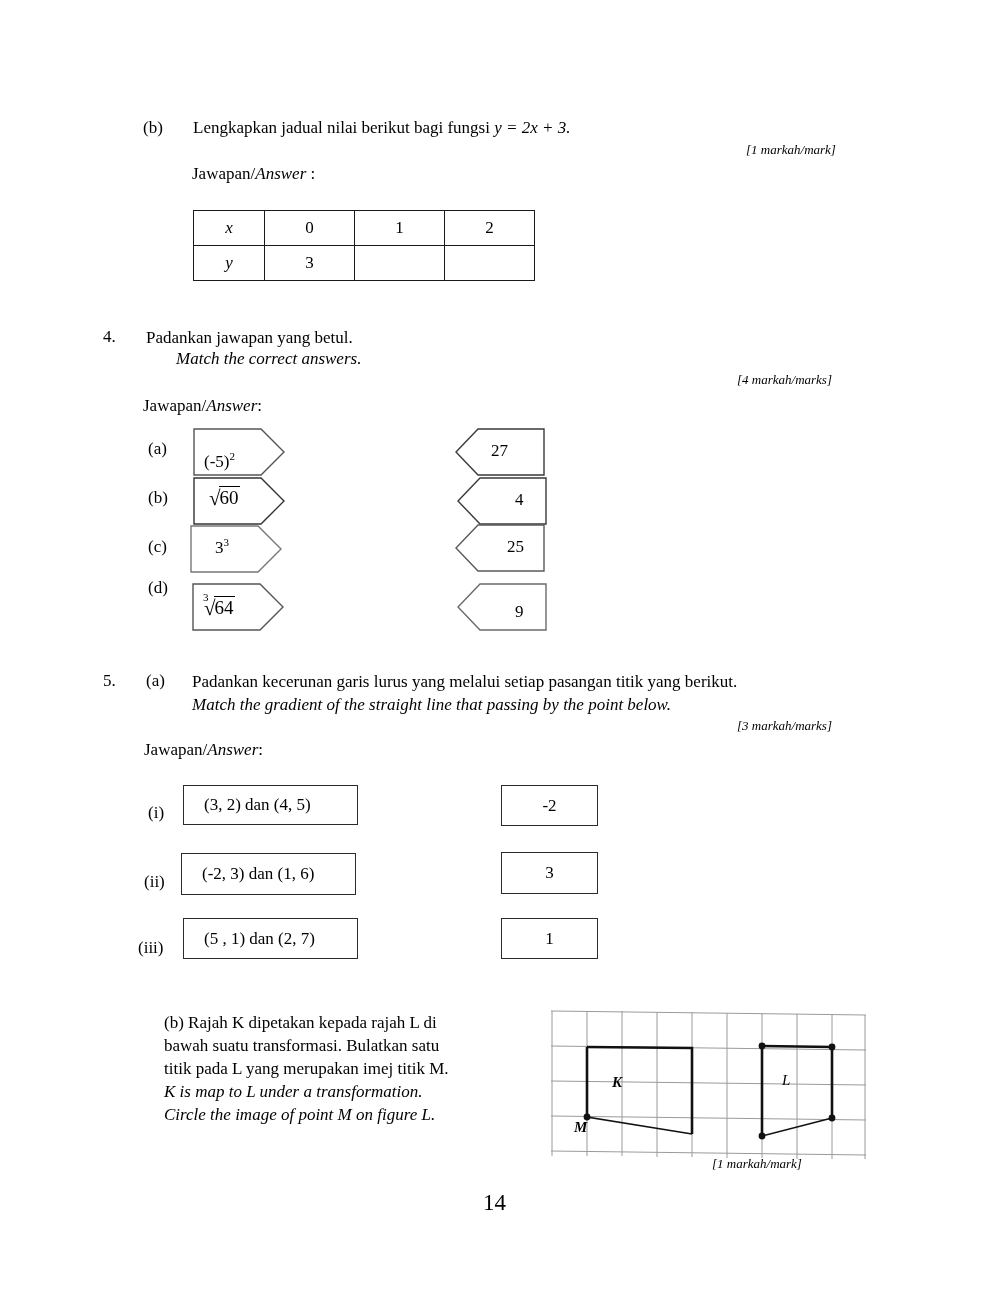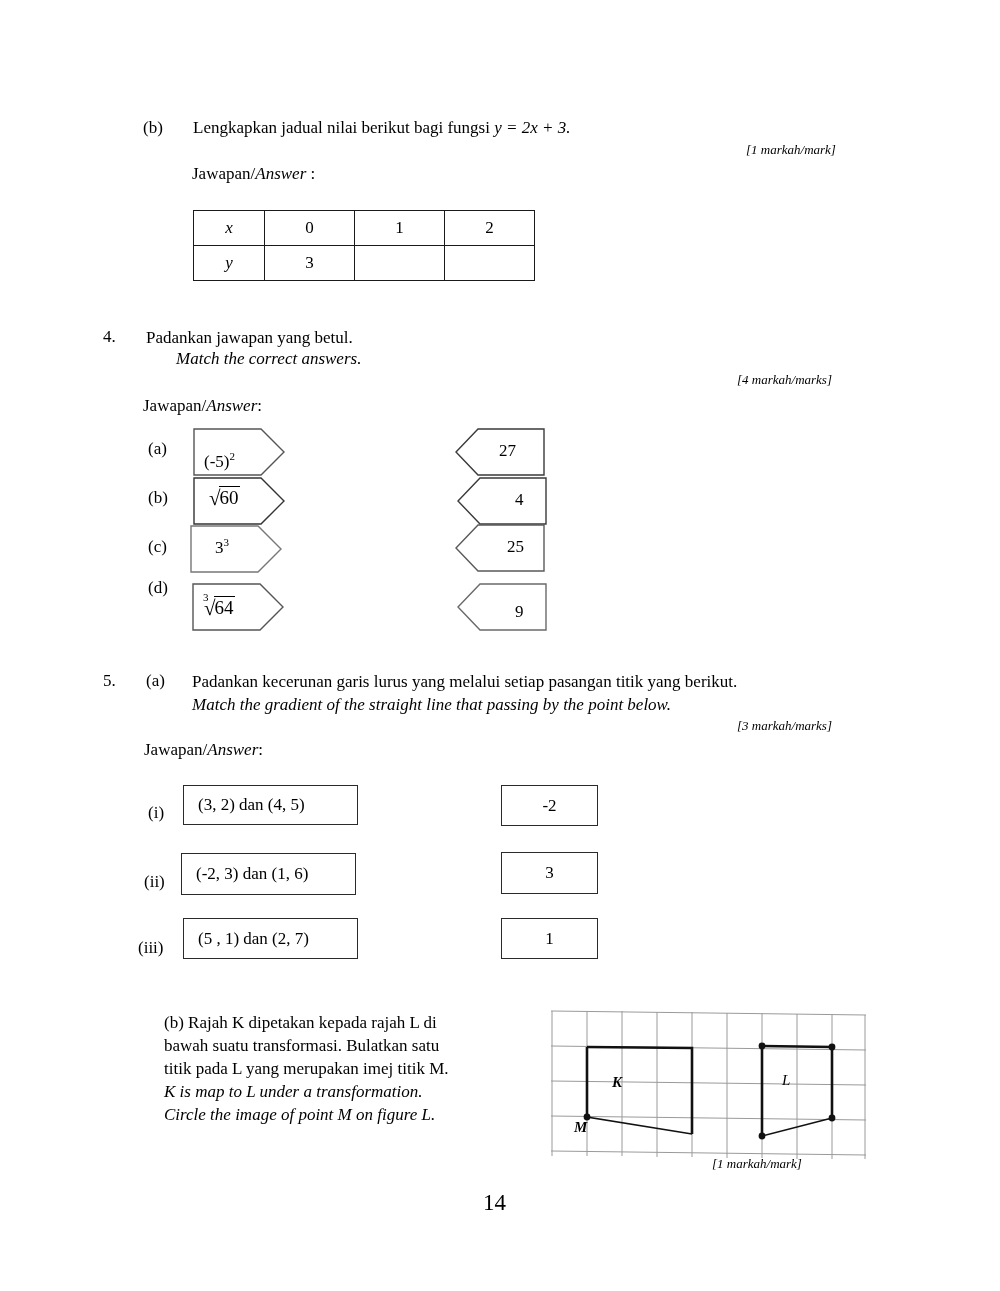--- a/index.html
+++ b/index.html
@@ -63,21 +63,21 @@
 
   
   .pbox {
     position: absolute;
     border: 1.6px solid #2b2b2b;
     box-sizing: border-box;
     display: flex;
     align-items: center;
     font-size: 17px;
   }
-  .pbox.left  { justify-content: flex-start; padding-left: 14px; }
+  .pbox.left  { justify-content: flex-start; padding-left: 20px; }
   .pbox.right { justify-content: center; }
 
   .idx {
     position: absolute;
     font-size: 17px;
   }
 
   
   .radical {
     display: inline-block;
@@ -199,21 +199,21 @@
     </svg>
     <div class="penta-label" style="left:12px; top:14px;">
       <span class="radical"><span class="rad-index">3</span><span class="rad-sym">√</span><span class="rad-body">64</span></span>
     </div>
   </div>
 
   <div class="penta-wrap" style="left:455px; top:428px;">
     <svg width="90" height="48" viewBox="0 0 90 48">
       <polygon points="89,1 23,1 1,24 23,47 89,47" fill="#ffffff" stroke="#3a3a3a" stroke-width="1.4"></polygon>
     </svg>
-    <div class="penta-label" style="left:44px; top:13px;">27</div>
+    <div class="penta-label" style="left:36px; top:13px;">27</div>
   </div>
 
   <div class="penta-wrap" style="left:457px; top:477px;">
     <svg width="90" height="48" viewBox="0 0 90 48">
       <polygon points="89,1 23,1 1,24 23,47 89,47" fill="#ffffff" stroke="#3a3a3a" stroke-width="1.4"></polygon>
     </svg>
     <div class="penta-label" style="left:58px; top:13px;">4</div>
   </div>
 
   <div class="penta-wrap" style="left:455px; top:524px;">

